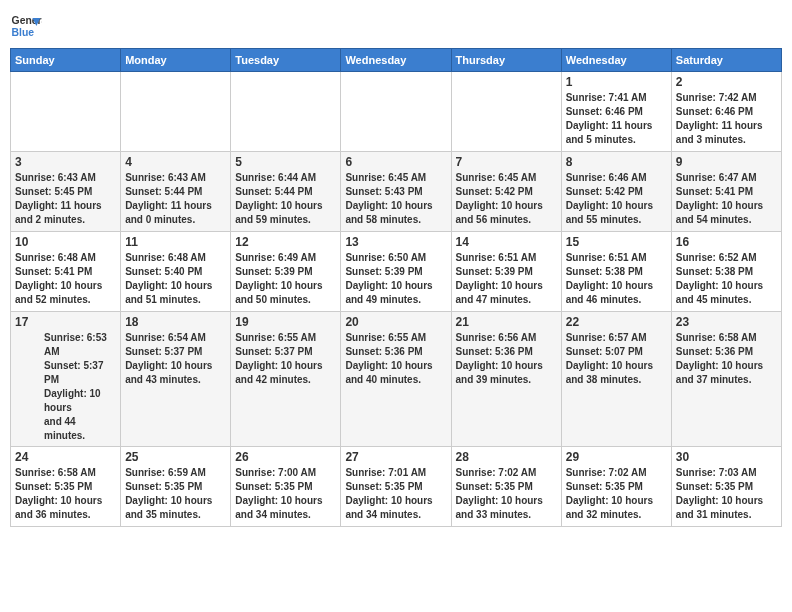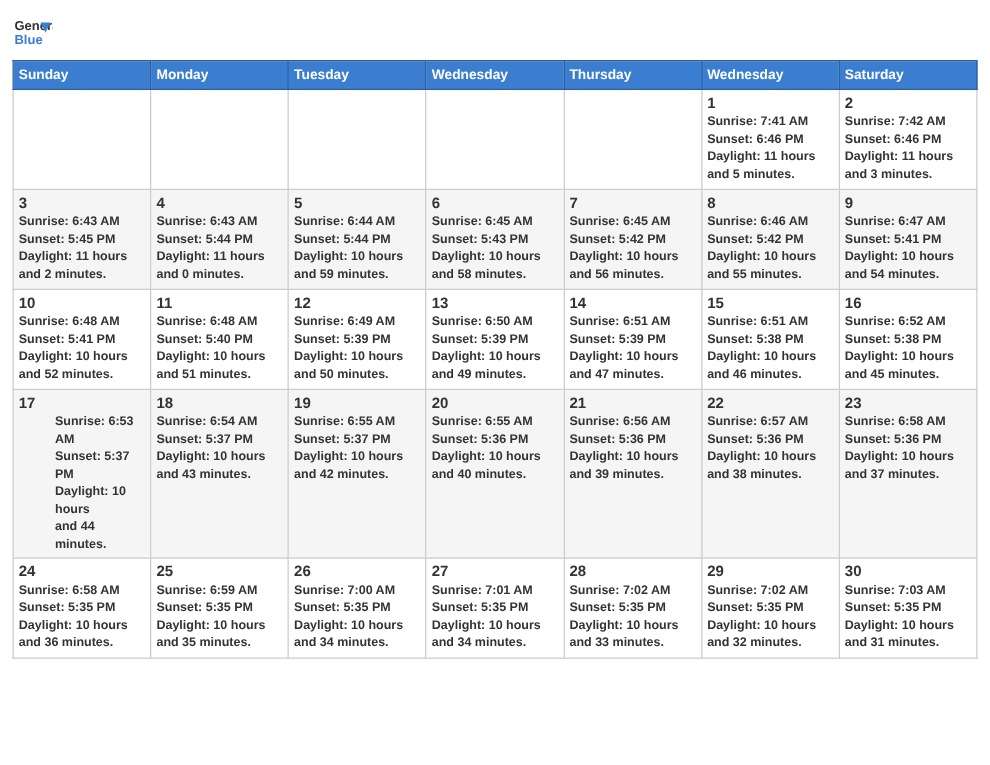--- a/index.html
+++ b/index.html
@@ -263,21 +263,21 @@
         <td>
           <span class="day-num">21</span>
           <div class="day-info" style="white-space: pre-line;">Sunrise: 6:56 AM
 Sunset: 5:36 PM
 Daylight: 10 hours
 and 39 minutes.</div>
         </td>
         <td>
           <span class="day-num">22</span>
           <div class="day-info" style="white-space: pre-line;">Sunrise: 6:57 AM
-Sunset: 5:36 PM
+Sunset: 5:07 PM
 Daylight: 10 hours
 and 38 minutes.</div>
         </td>
         <td>
           <span class="day-num">23</span>
           <div class="day-info" style="white-space: pre-line;">Sunrise: 6:58 AM
 Sunset: 5:36 PM
 Daylight: 10 hours
 and 37 minutes.</div>
         </td>

